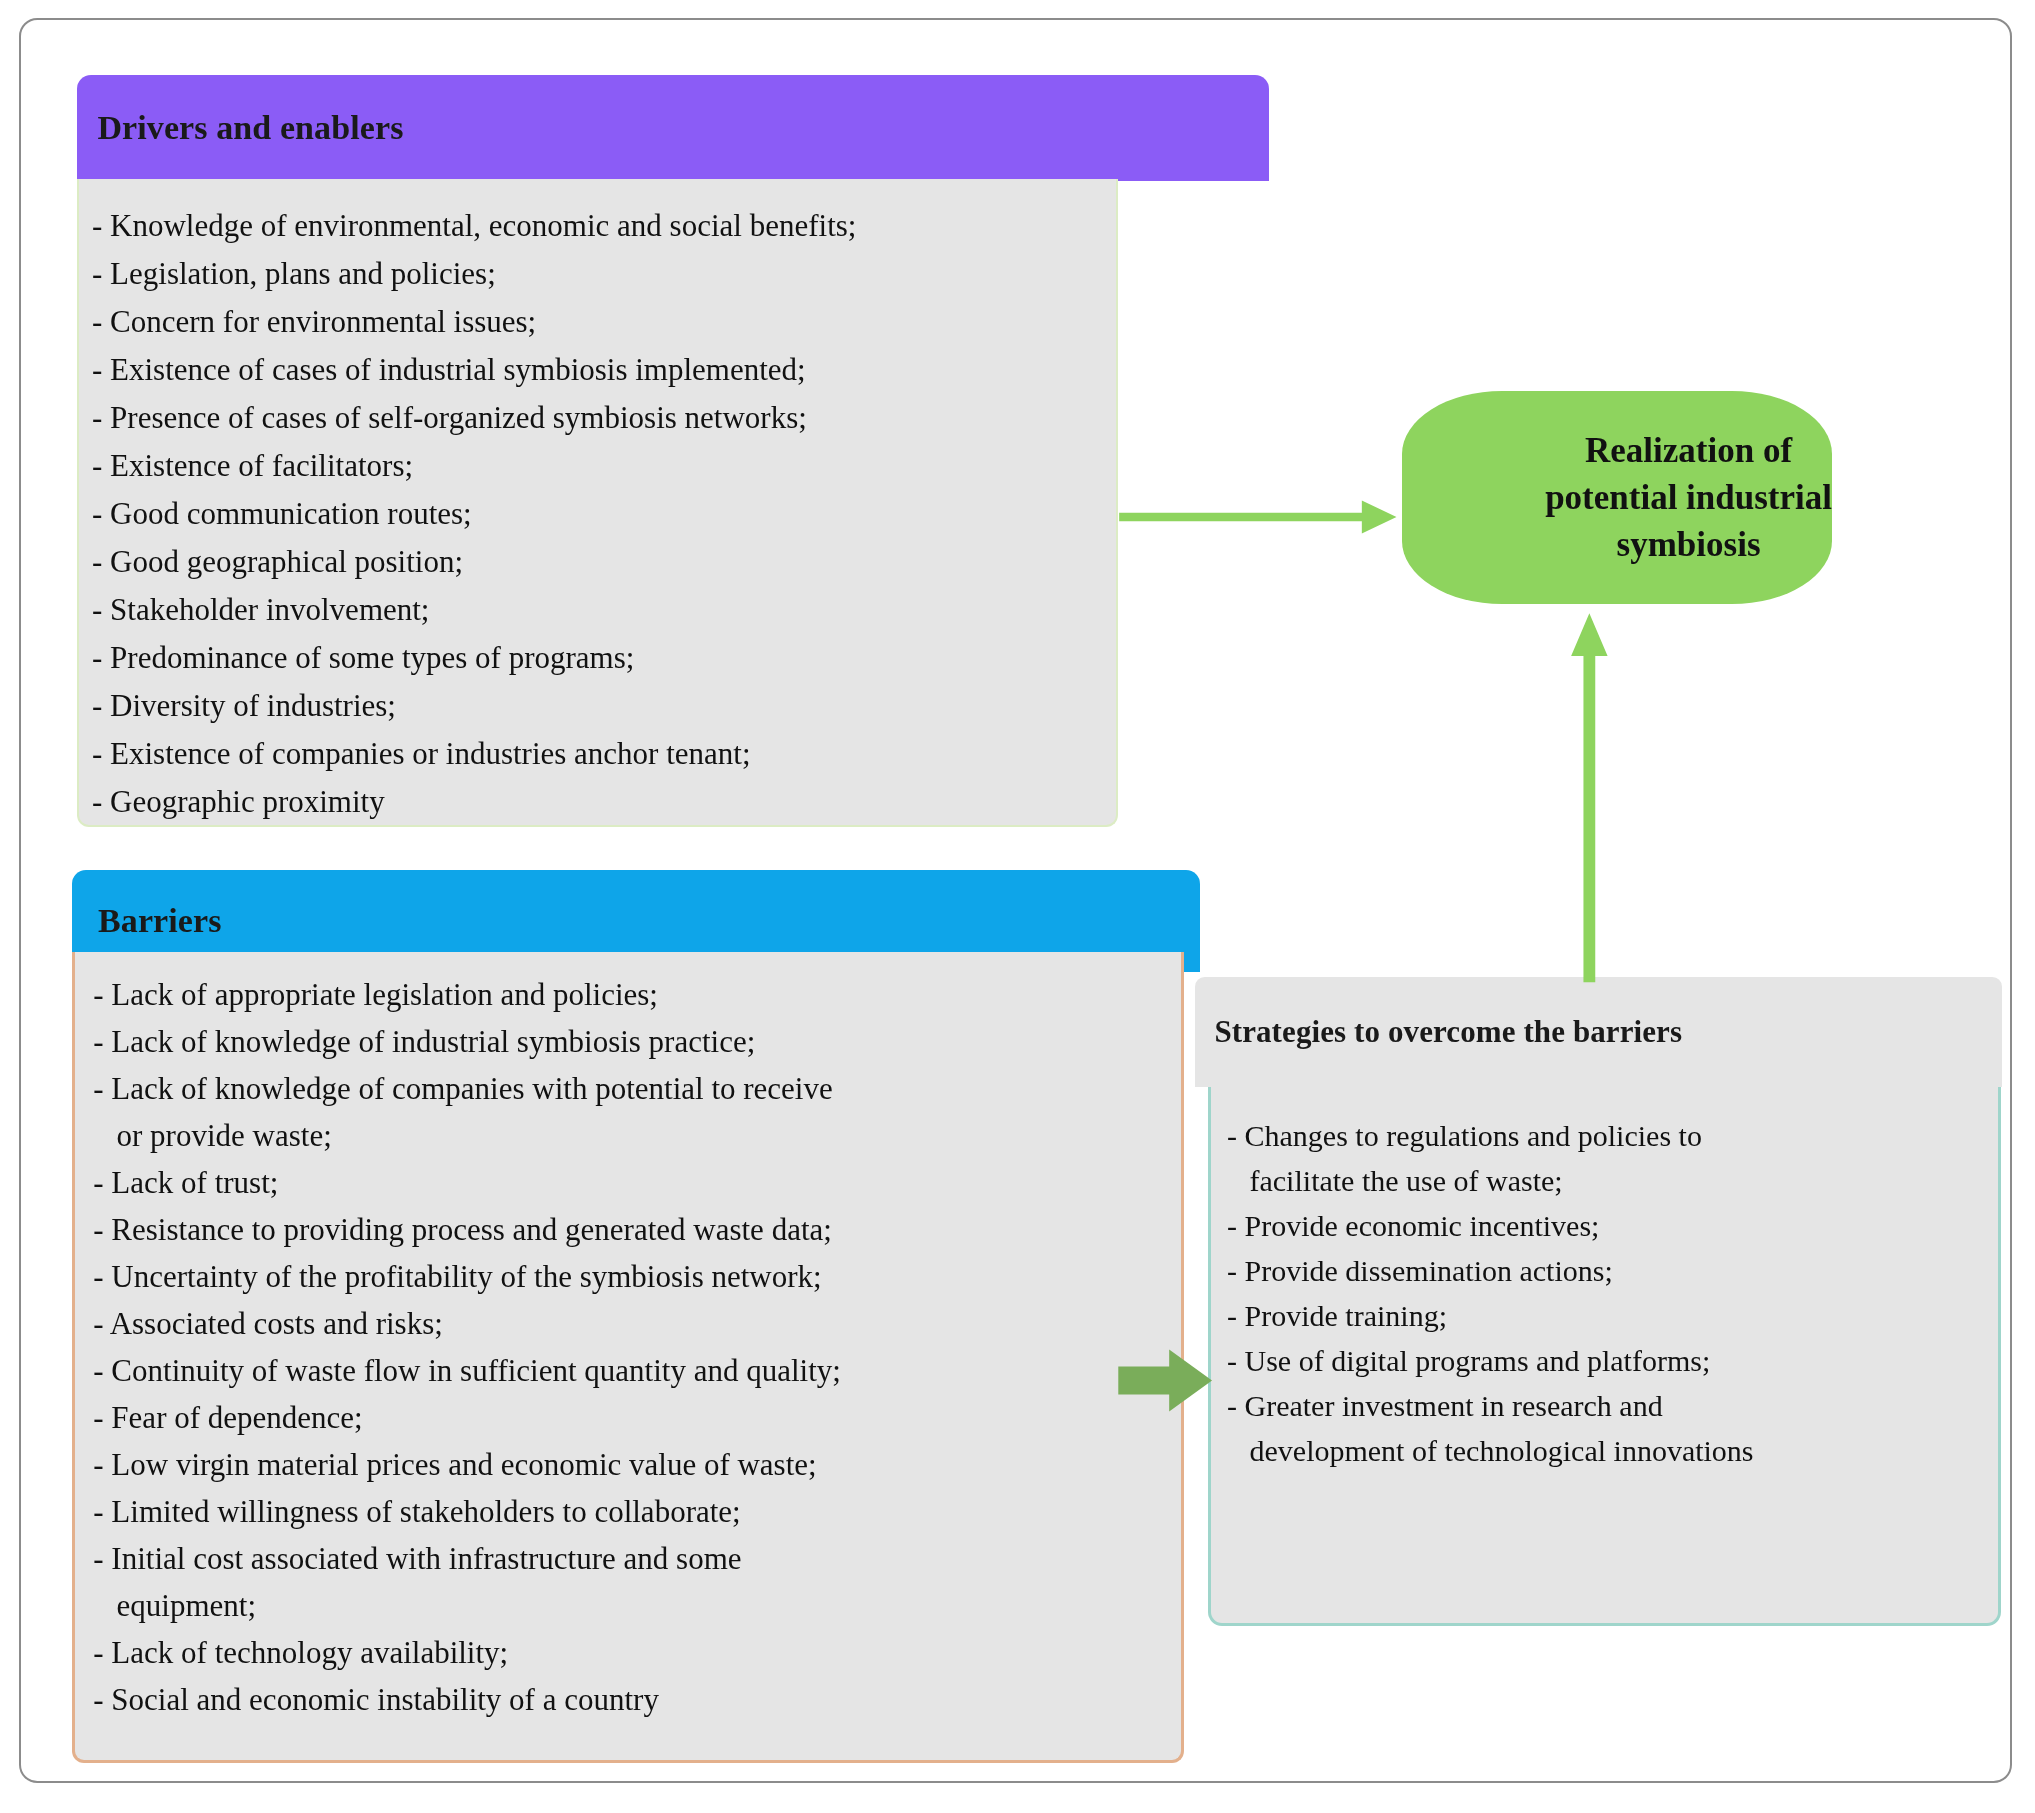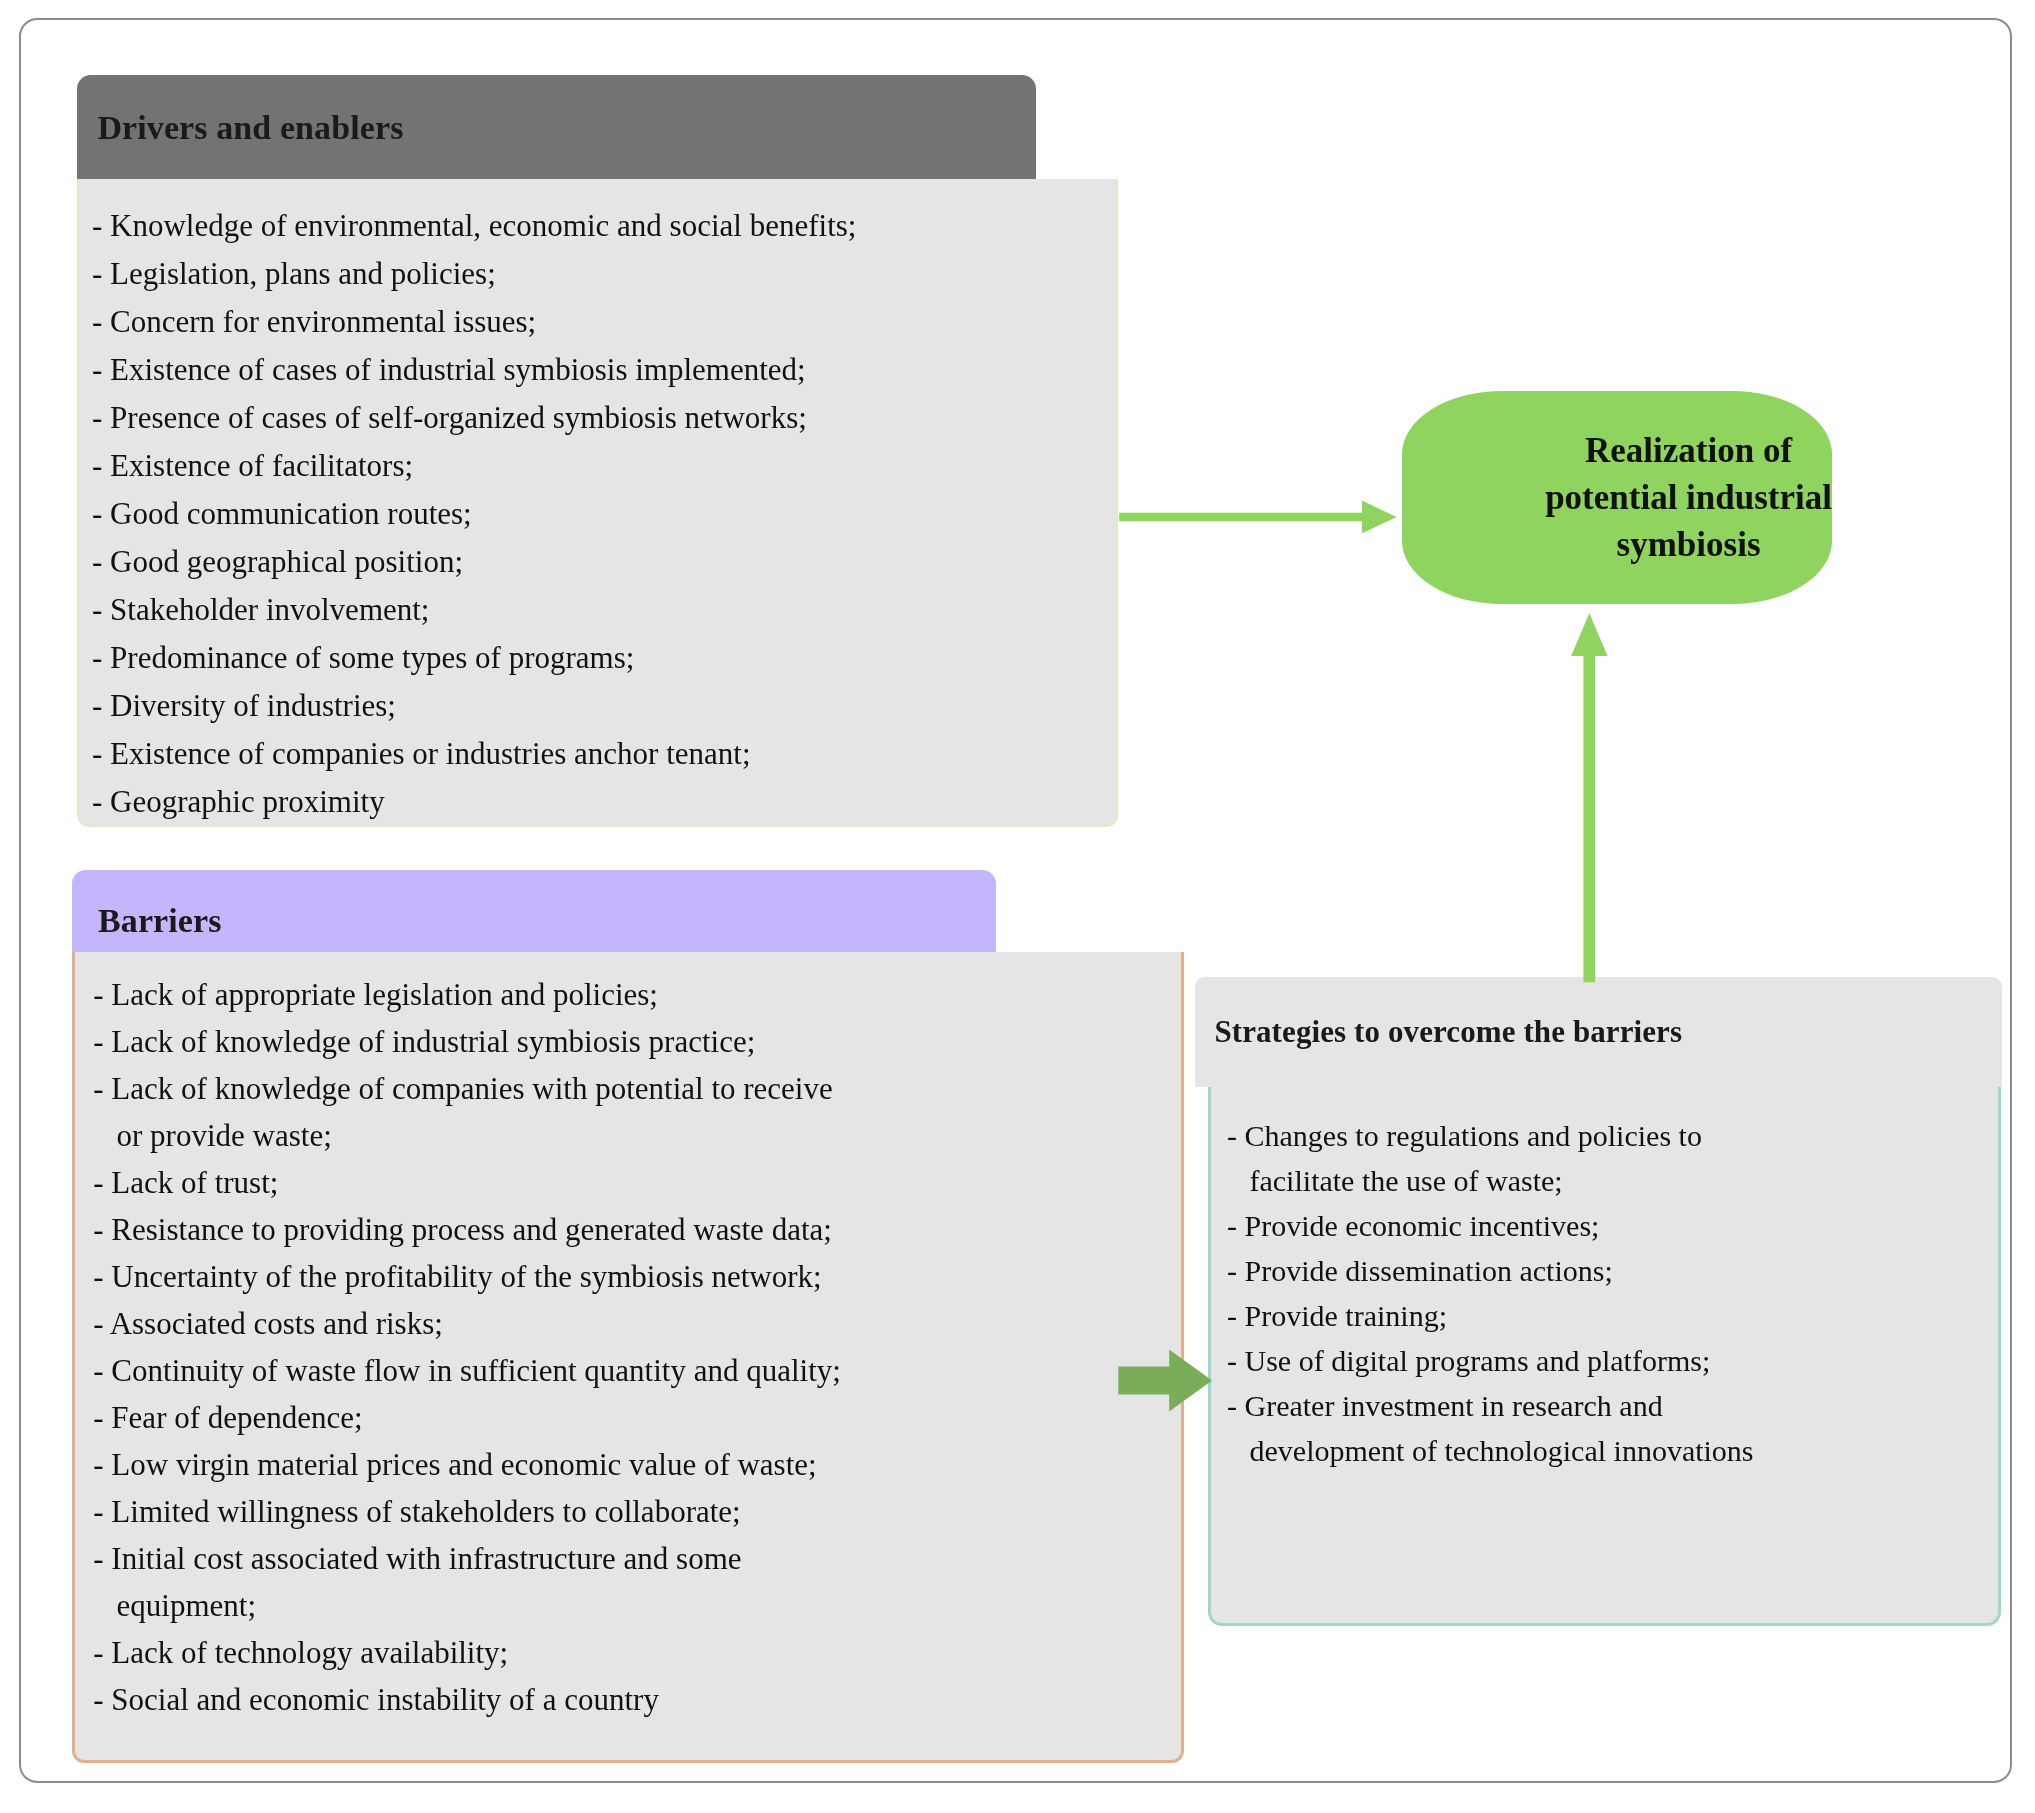--- a/index.html
+++ b/index.html
@@ -53,23 +53,23 @@
   }
   .item-list li {
     color: #111111;
     white-space: pre;
   }
 
   
   #drivers-header {
     left: 56px;
     top: 55px;
-    width: 959px;
+    width: 1192px;
     height: 106px;
-    background: #737373;
+    background: #8b5cf6;
     border-radius: 14px 14px 0 0;
     padding-left: 20.4px;
   }
   #drivers-header .header-title { font-size: 34px; }
 
   #drivers-body {
     left: 56px;
     top: 159px;
     width: 1041px;
     height: 648px;
@@ -80,23 +80,23 @@
   }
   #drivers-body .item-list li {
     font-size: 31px;
     line-height: 48px;
   }
 
   
   #barriers-header {
     left: 51px;
     top: 850px;
-    width: 924px;
+    width: 1128px;
     height: 102px;
-    background: #c4b5fd;
+    background: #0ea5e9;
     border-radius: 14px 14px 0 0;
     padding-left: 26px;
   }
   #barriers-header .header-title { font-size: 34px; }
 
   #barriers-body {
     left: 51px;
     top: 904px;
     width: 1112px;
     height: 811px;

